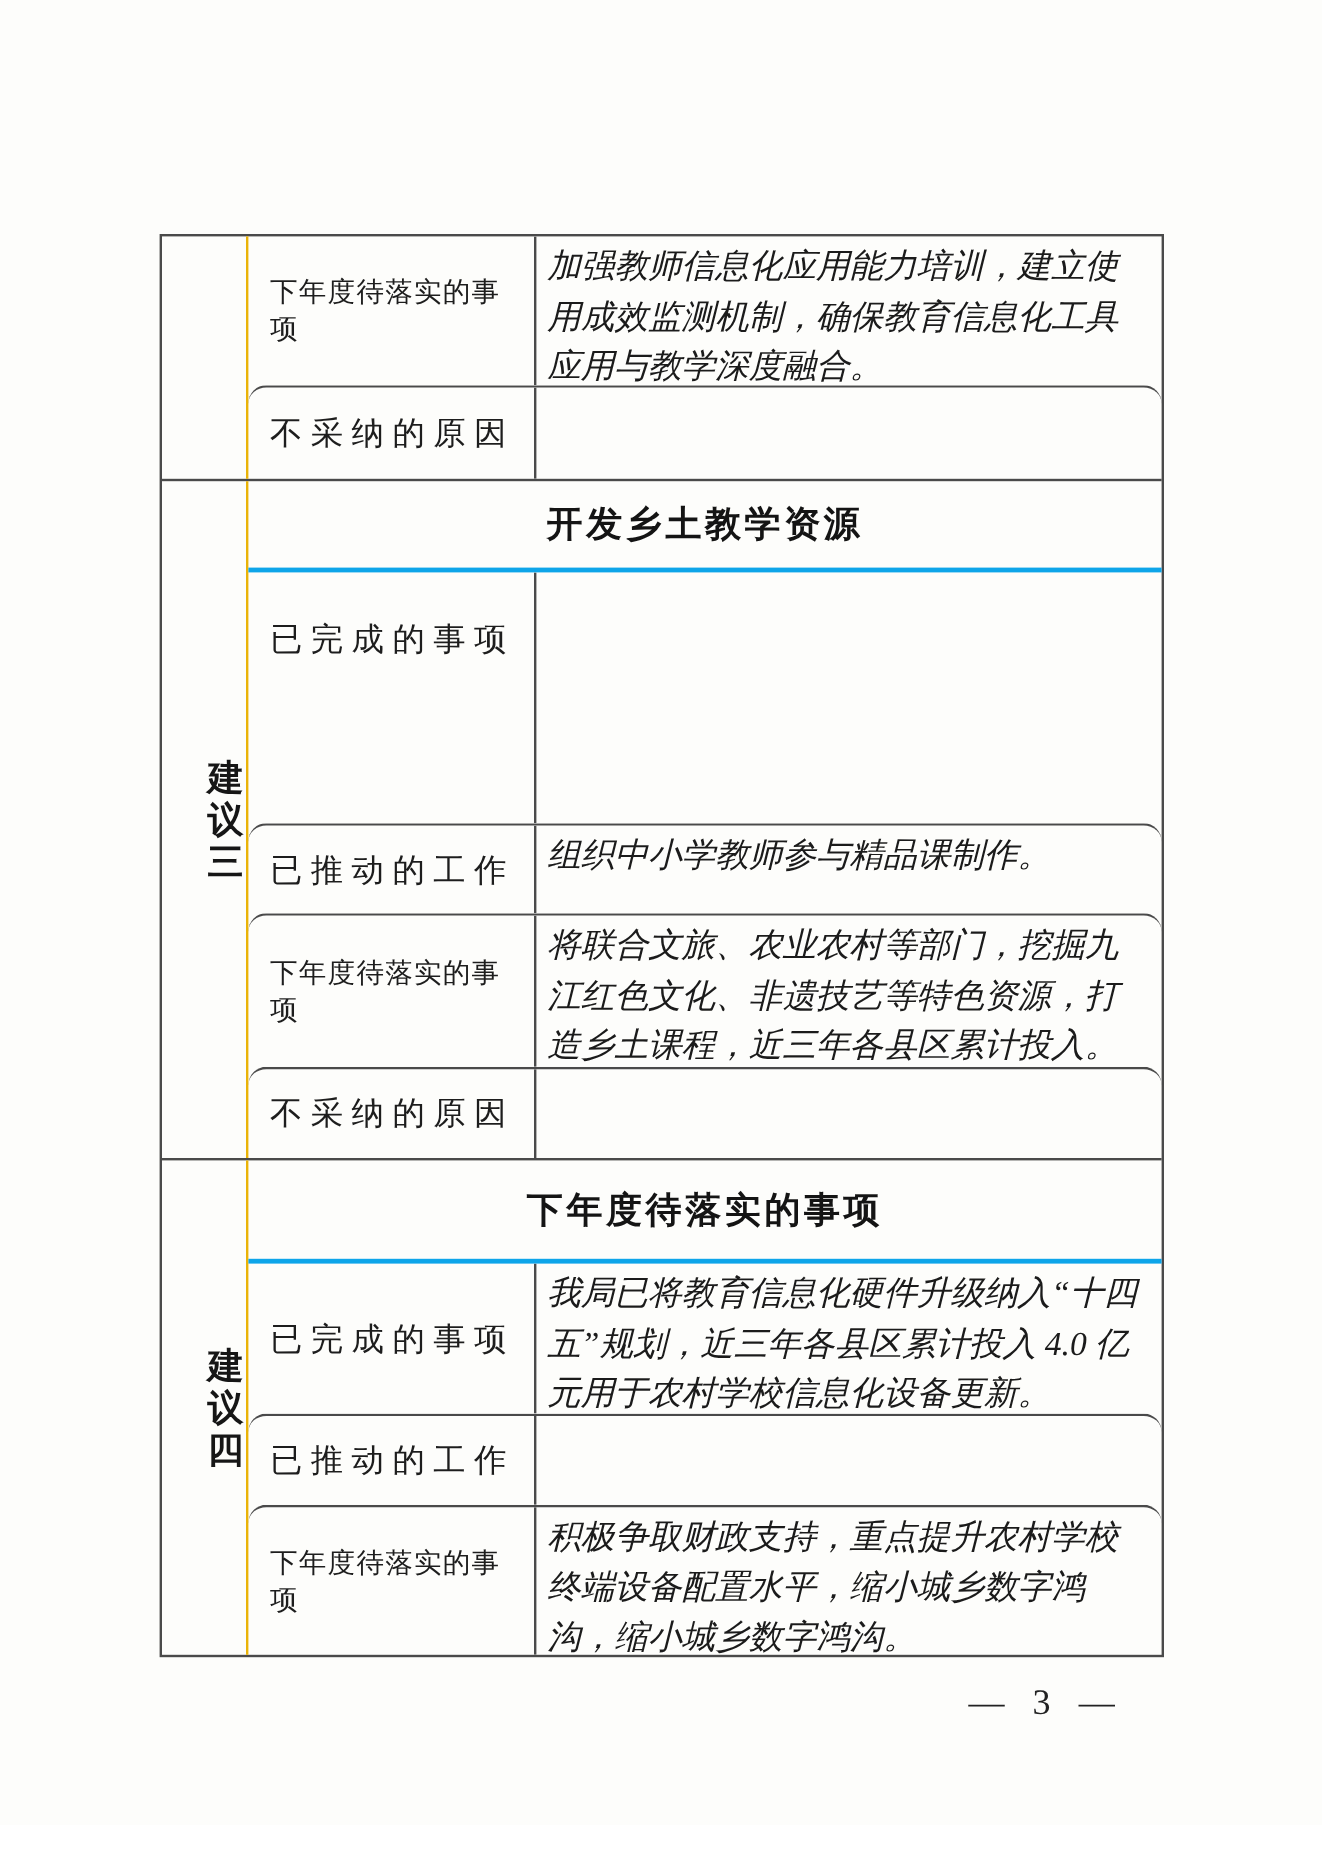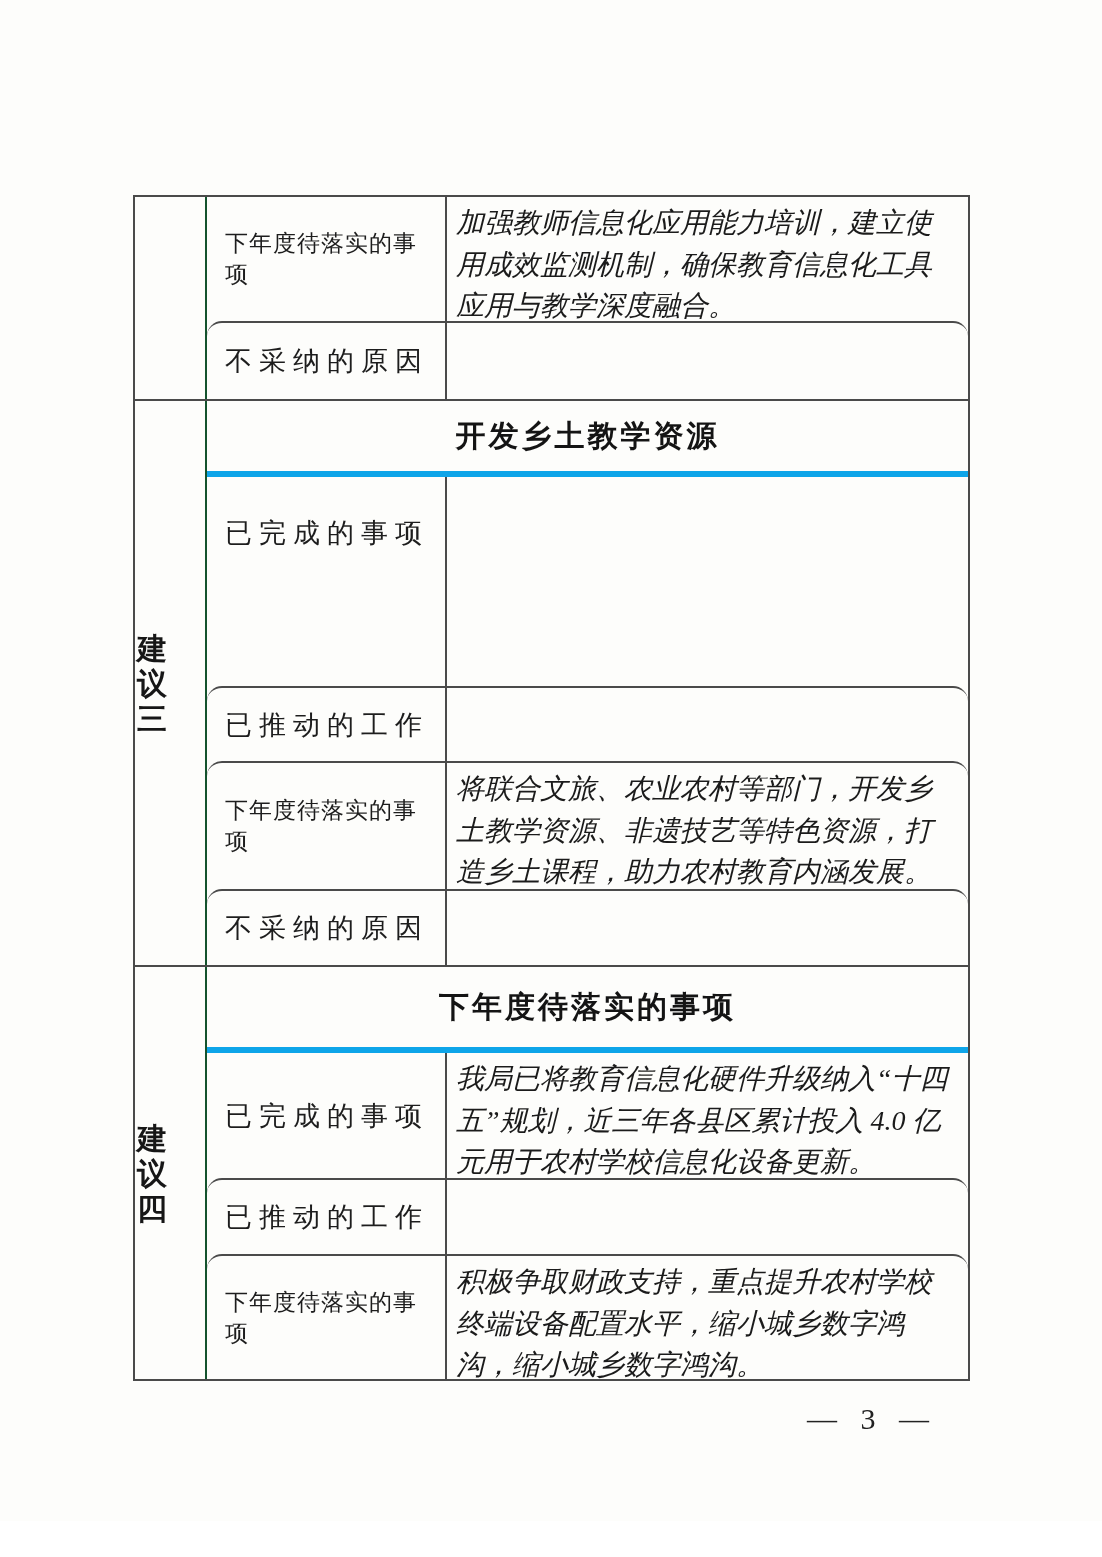--- a/index.html
+++ b/index.html
@@ -29,43 +29,43 @@
     display: flex;
     align-items: stretch;
   }
   .sec + .sec {
     border-top: 2px solid #4a4a4a;
   }
   .advice-cell {
     width: 72px;
     flex: 0 0 72px;
     box-sizing: border-box;
-    border-right: 2px solid #14532d;
+    border-right: 2px solid #eab308;
     display: flex;
     align-items: center;
-    justify-content: flex-start;
+    justify-content: flex-end;
   }
   .advice-text {
     font-weight: bold;
     font-size: 30px;
     line-height: 35px;
     width: 34px;
     word-break: break-all;
     text-align: center;
     color: #161616;
   }
   .sec-body {
     flex: 1 1 auto;
     display: flex;
     flex-direction: column;
     min-width: 0;
   }
   .sec-header {
     box-sizing: border-box;
-    border-bottom: 6px solid #0ea5e9;
+    border-bottom: 4px solid #0ea5e9;
     display: flex;
     align-items: center;
     justify-content: center;
     font-weight: bold;
     font-size: 30px;
     letter-spacing: 3px;
     color: #141414;
   }
   .row {
     display: flex;
@@ -142,24 +142,25 @@
       <div class="advice-cell">
         <div class="advice-text">建议三</div>
       </div>
       <div class="sec-body">
         <div class="sec-header" style="height:76px">开发乡土教学资源</div>
         <div class="row" style="height:209px">
           <div class="cell-label spaced label-high">已完成的事项</div>
         </div>
         <div class="row" style="height:75px">
           <div class="cell-label spaced">已推动的工作</div>
+          <div class="cell-content">组织中小学教师参与精品课制作。</div>
         </div>
         <div class="row" style="height:128px">
           <div class="cell-label tight">下年度待落实的事项</div>
-          <div class="cell-content">将联合文旅、农业农村等部门，开发乡土教学资源、非遗技艺等特色资源，打造乡土课程，助力农村教育内涵发展。</div>
+          <div class="cell-content">将联合文旅、农业农村等部门，挖掘九江红色文化、非遗技艺等特色资源，打造乡土课程，近三年各县区累计投入。</div>
         </div>
         <div class="row" style="height:76px">
           <div class="cell-label spaced">不采纳的原因</div>
           <div class="cell-content"></div>
         </div>
       </div>
     </div>
 
     <div class="sec">
       <div class="advice-cell">

